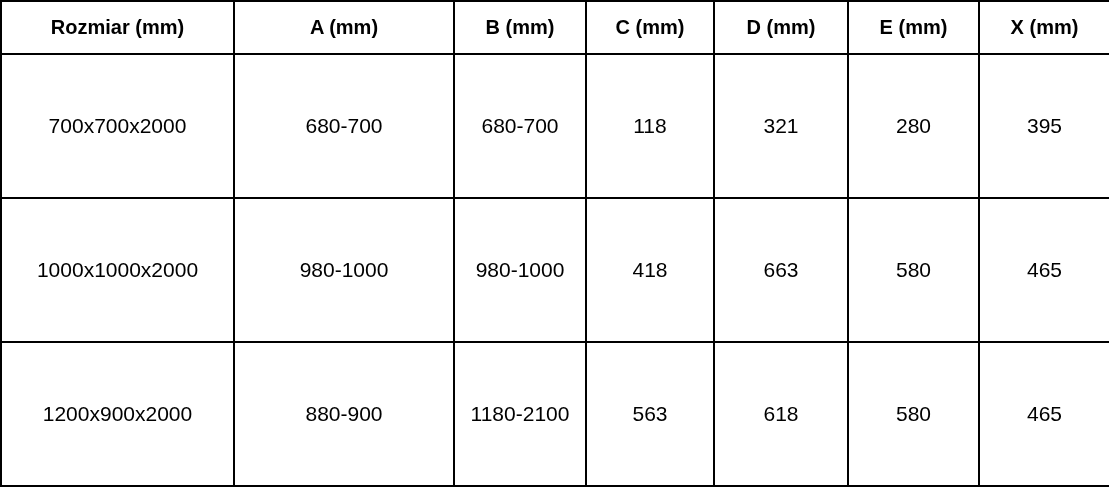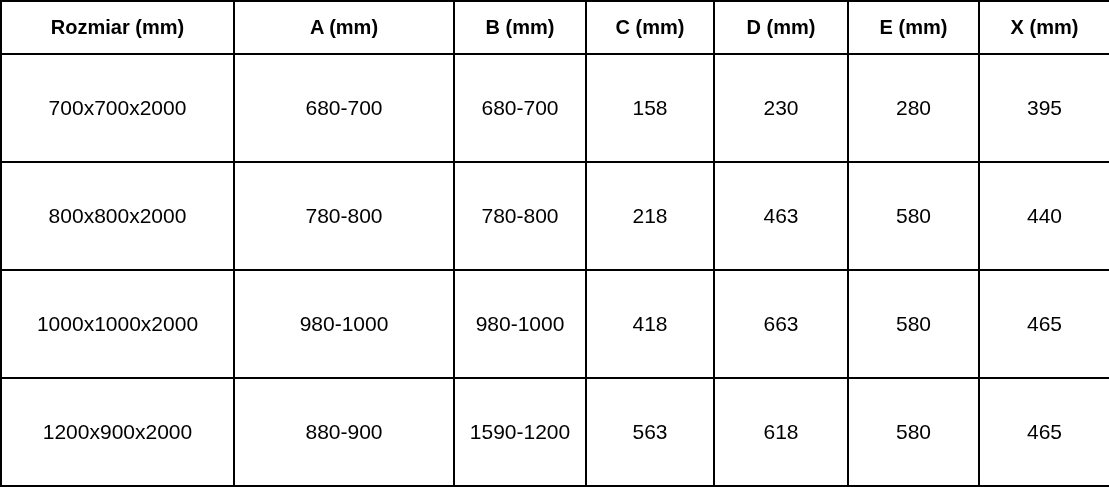--- a/index.html
+++ b/index.html
@@ -71,47 +71,38 @@
         <th>D (mm)</th>
         <th>E (mm)</th>
         <th>X (mm)</th>
       </tr>
     </thead>
     <tbody>
         <tr>
           <td>700x700x2000</td>
           <td>680-700</td>
           <td>680-700</td>
-          <td>158</td>
-          <td>230</td>
+          <td>118</td>
+          <td>321</td>
           <td>280</td>
           <td>395</td>
-        </tr>
-        <tr>
-          <td>800x800x2000</td>
-          <td>780-800</td>
-          <td>780-800</td>
-          <td>218</td>
-          <td>463</td>
-          <td>580</td>
-          <td>440</td>
         </tr>
         <tr>
           <td>1000x1000x2000</td>
           <td>980-1000</td>
           <td>980-1000</td>
           <td>418</td>
           <td>663</td>
           <td>580</td>
           <td>465</td>
         </tr>
         <tr>
           <td>1200x900x2000</td>
           <td>880-900</td>
-          <td>1590-1200</td>
+          <td>1180-2100</td>
           <td>563</td>
           <td>618</td>
           <td>580</td>
           <td>465</td>
         </tr>
       </tbody>
   </table>
 </div>
 
 </body></html>

